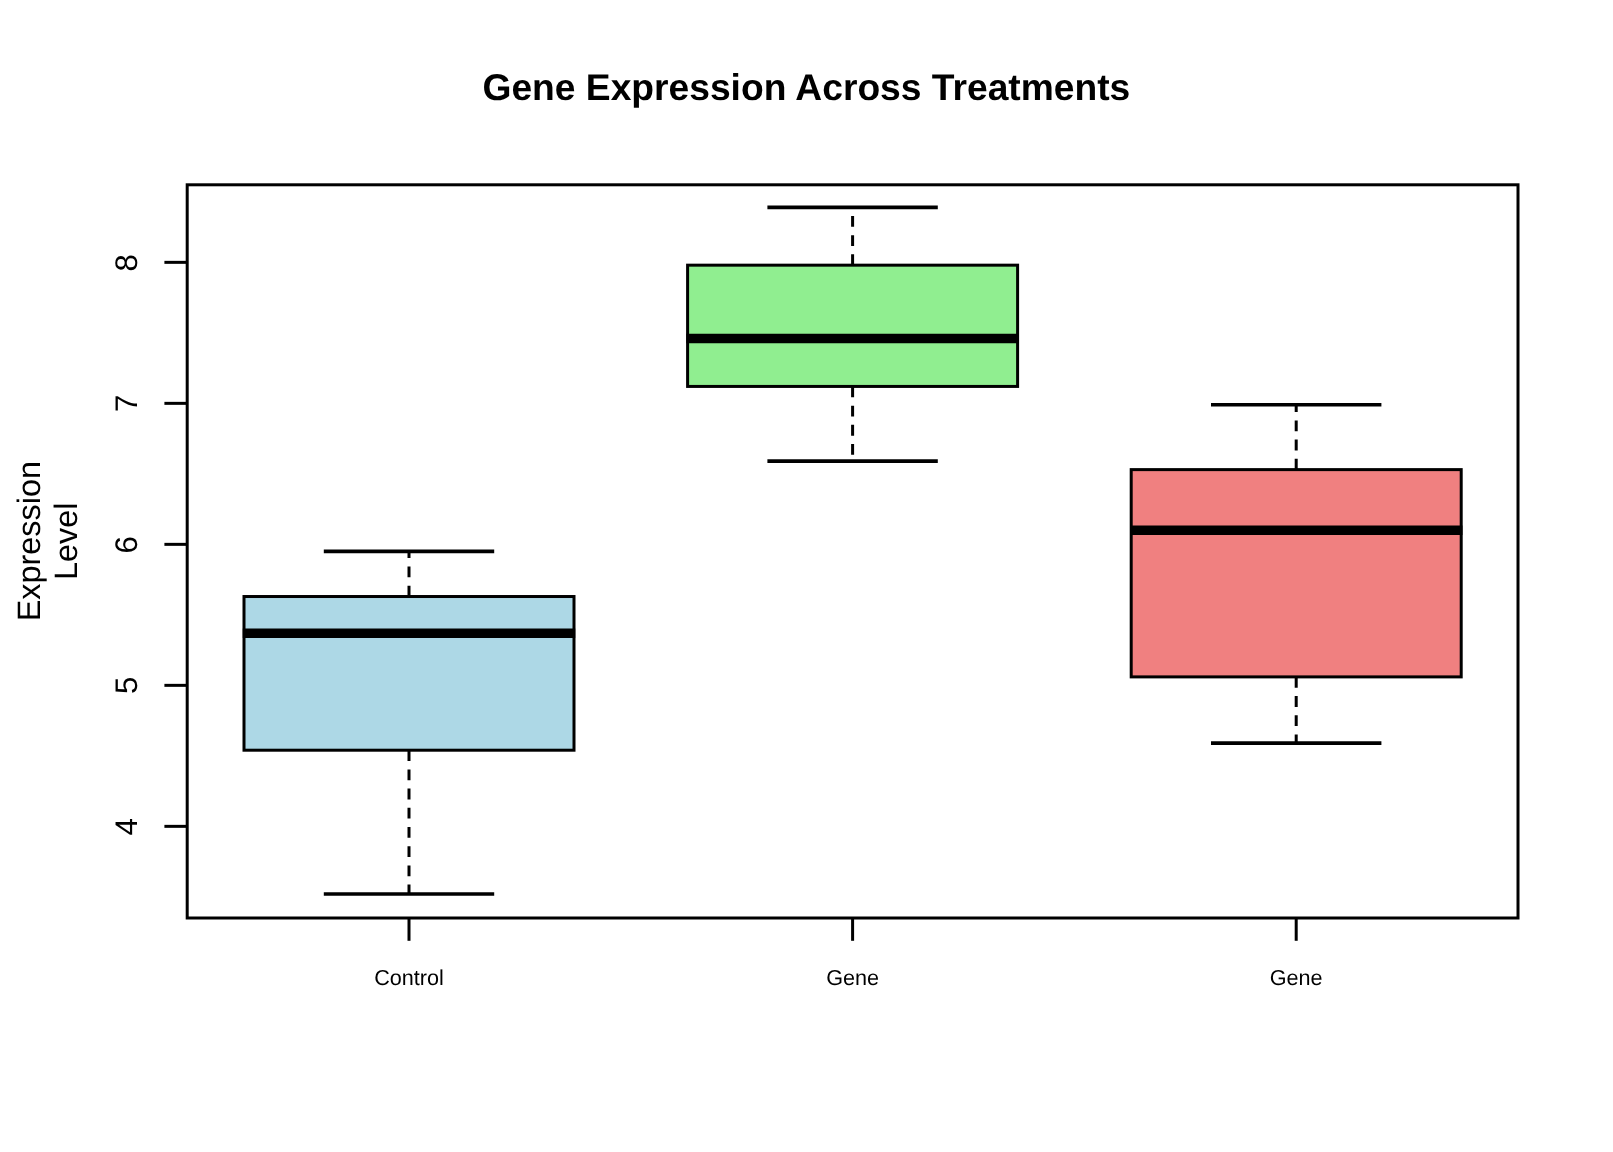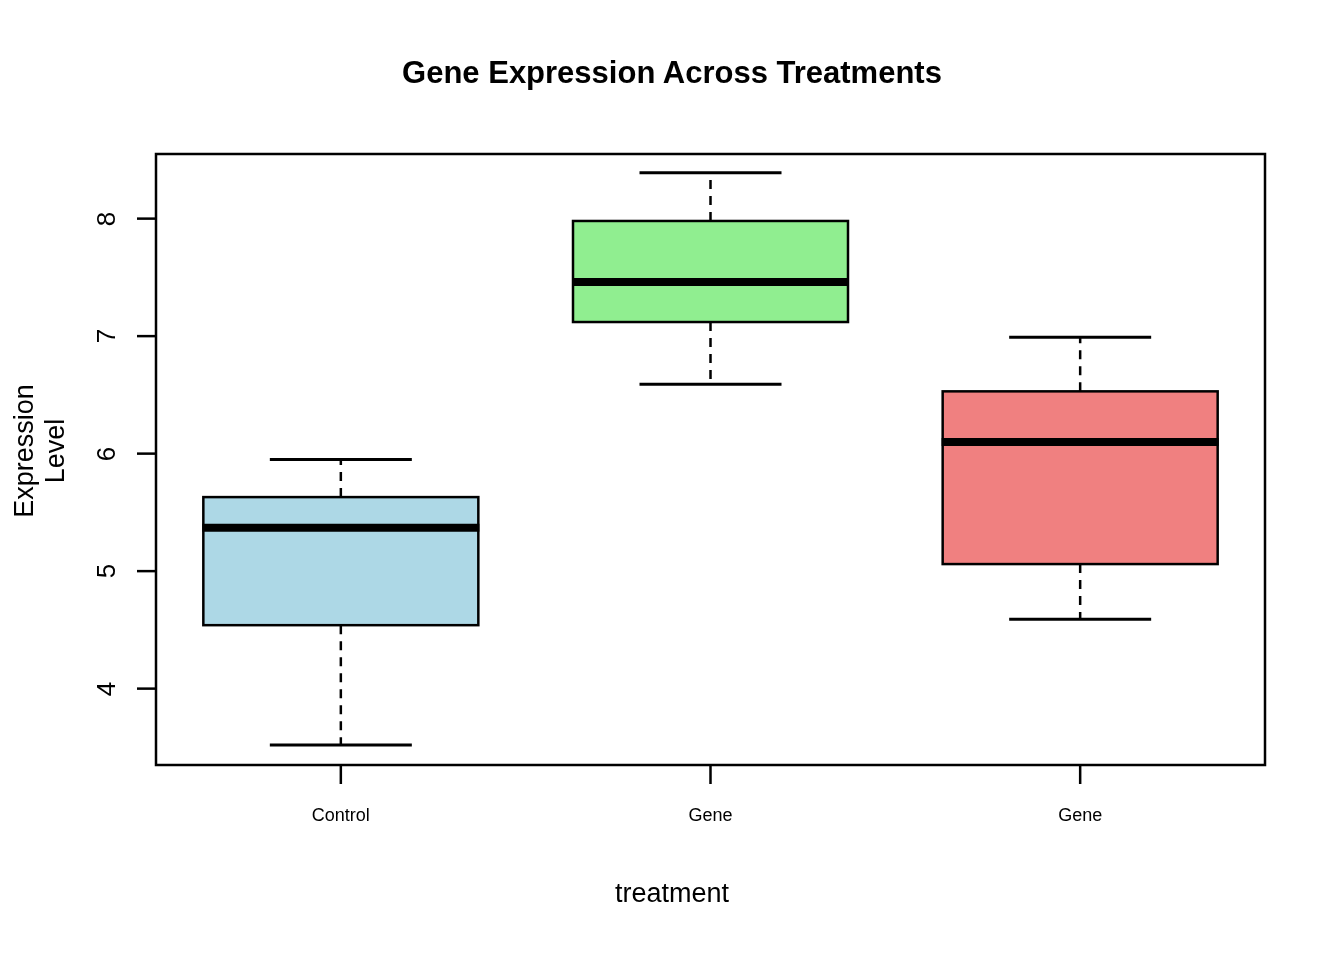--- a/index.html
+++ b/index.html
@@ -126,15 +126,14 @@
       <div class="y-tick-label" style="left: 106px; top: 336.125px;">7</div>
       <div class="y-tick-label" style="left: 106px; top: 218.625px;">8</div>
     </div>
   <div id="x-tick-labels">
       <div class="x-tick-label" style="left: 340.833px;">Control</div>
       <div class="x-tick-label" style="left: 710.5px;">Gene</div>
       <div class="x-tick-label" style="left: 1080.17px;">Gene</div>
     </div>
 
   <div id="y-axis-title">Expression Level</div>
-  <div id="x-axis-title">treatment</div>
 
 </div>
 
 </body></html>

